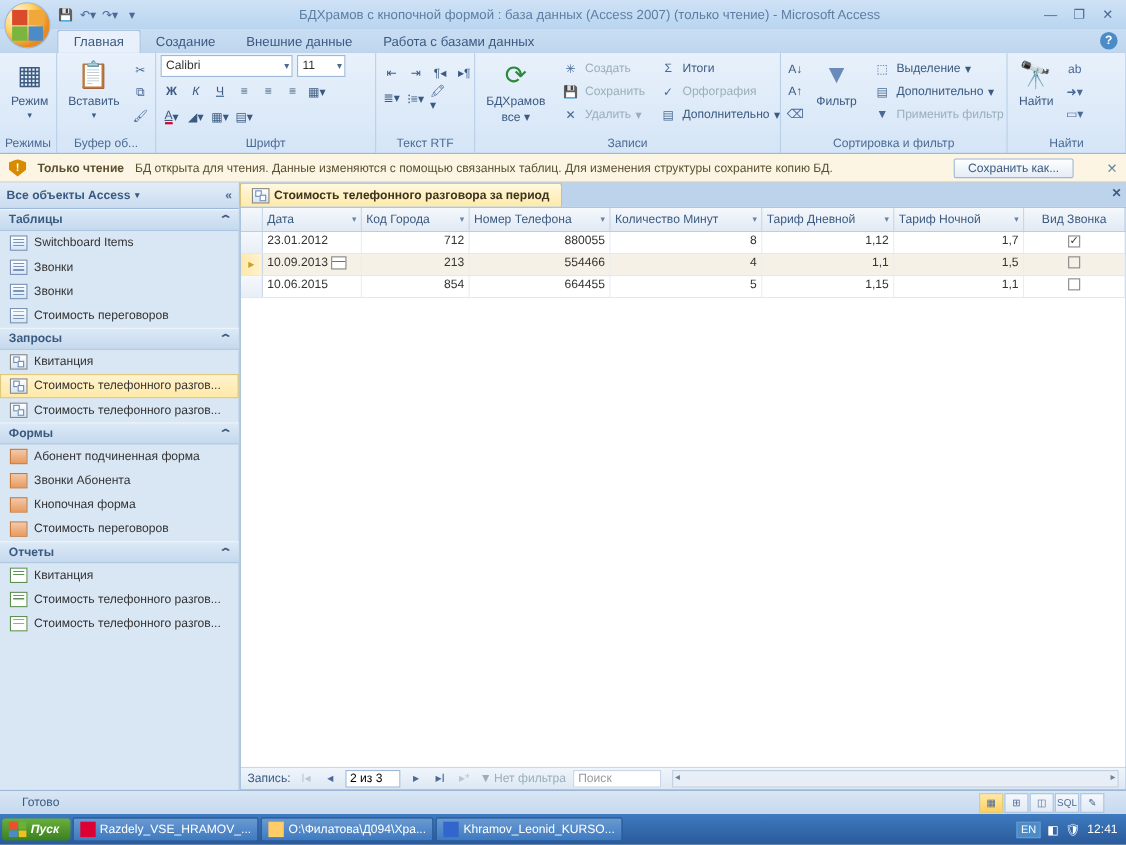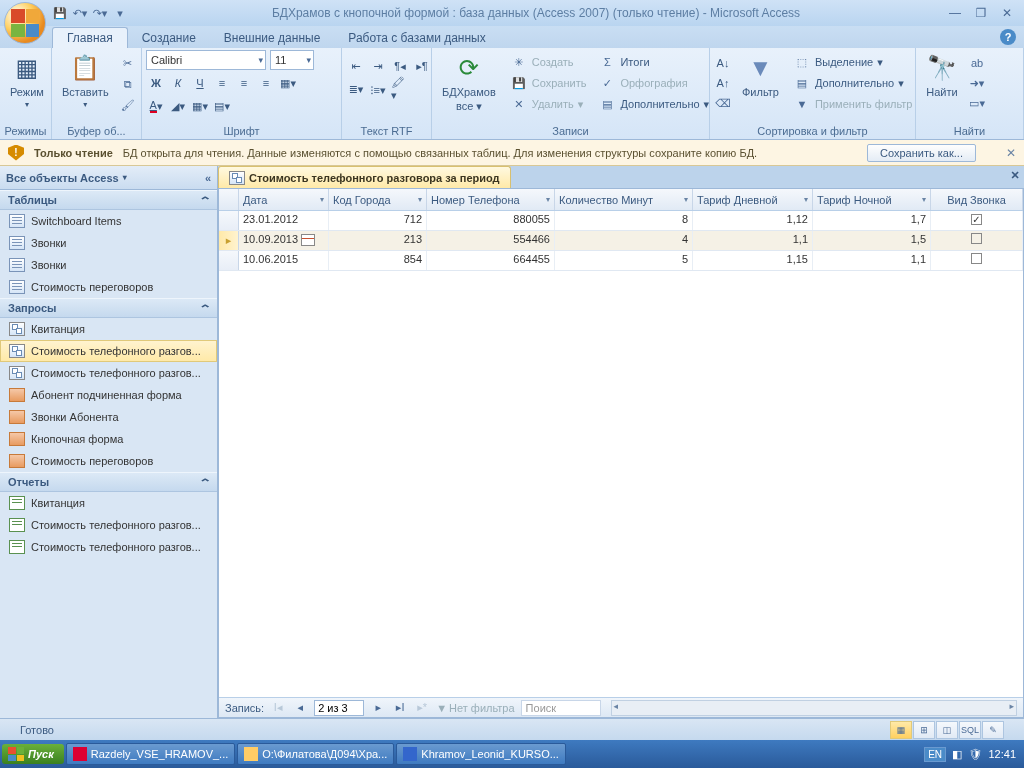--- a/index.html
+++ b/index.html
@@ -333,20 +333,21 @@
       </div>
     <div class="nav-item sel">
         <span class="nav-icon qry"></span>
         <span>Стоимость телефонного разгов...</span>
       </div>
     <div class="nav-item">
         <span class="nav-icon qry"></span>
         <span>Стоимость телефонного разгов...</span>
       </div>
 
+    <div class="nav-cat">Формы</div>
     <div class="nav-item">
         <span class="nav-icon frm"></span>
         <span>Абонент подчиненная форма</span>
       </div>
     <div class="nav-item">
         <span class="nav-icon frm"></span>
         <span>Звонки Абонента</span>
       </div>
     <div class="nav-item">
         <span class="nav-icon frm"></span>

